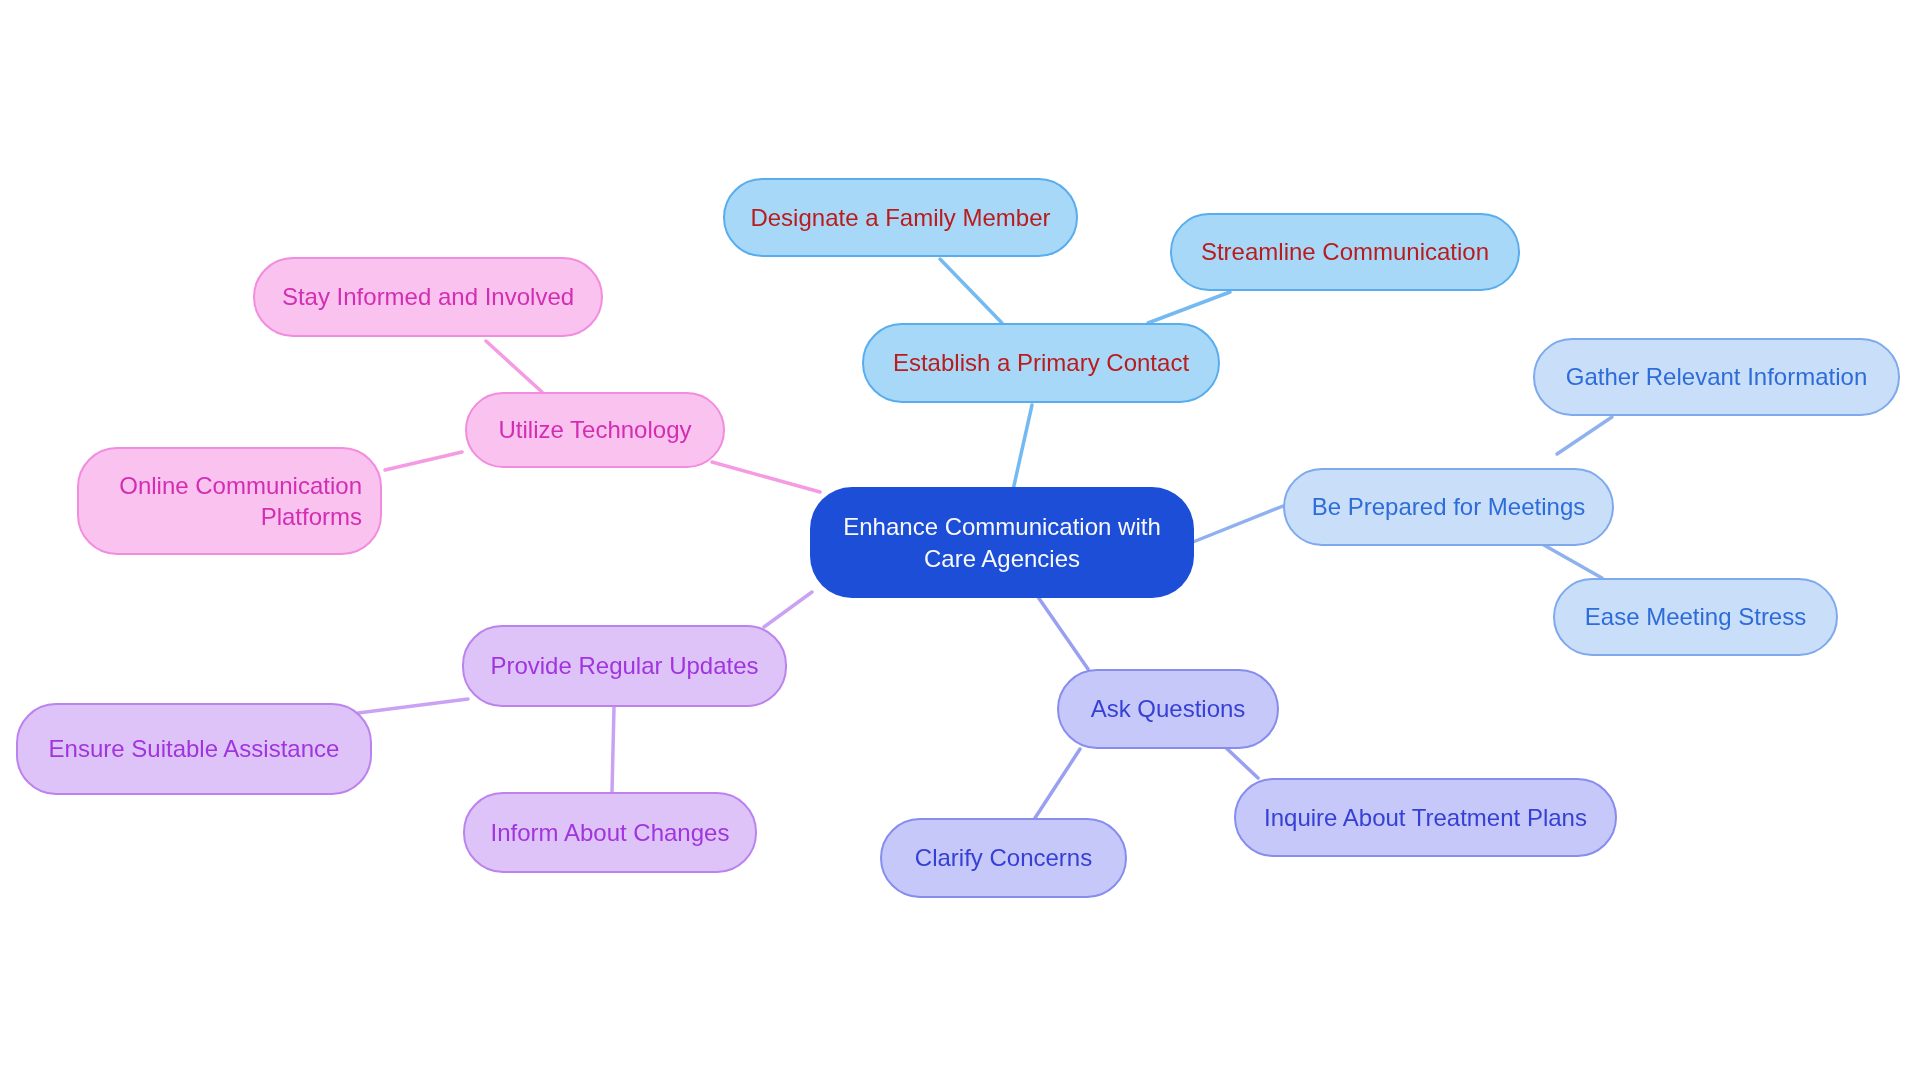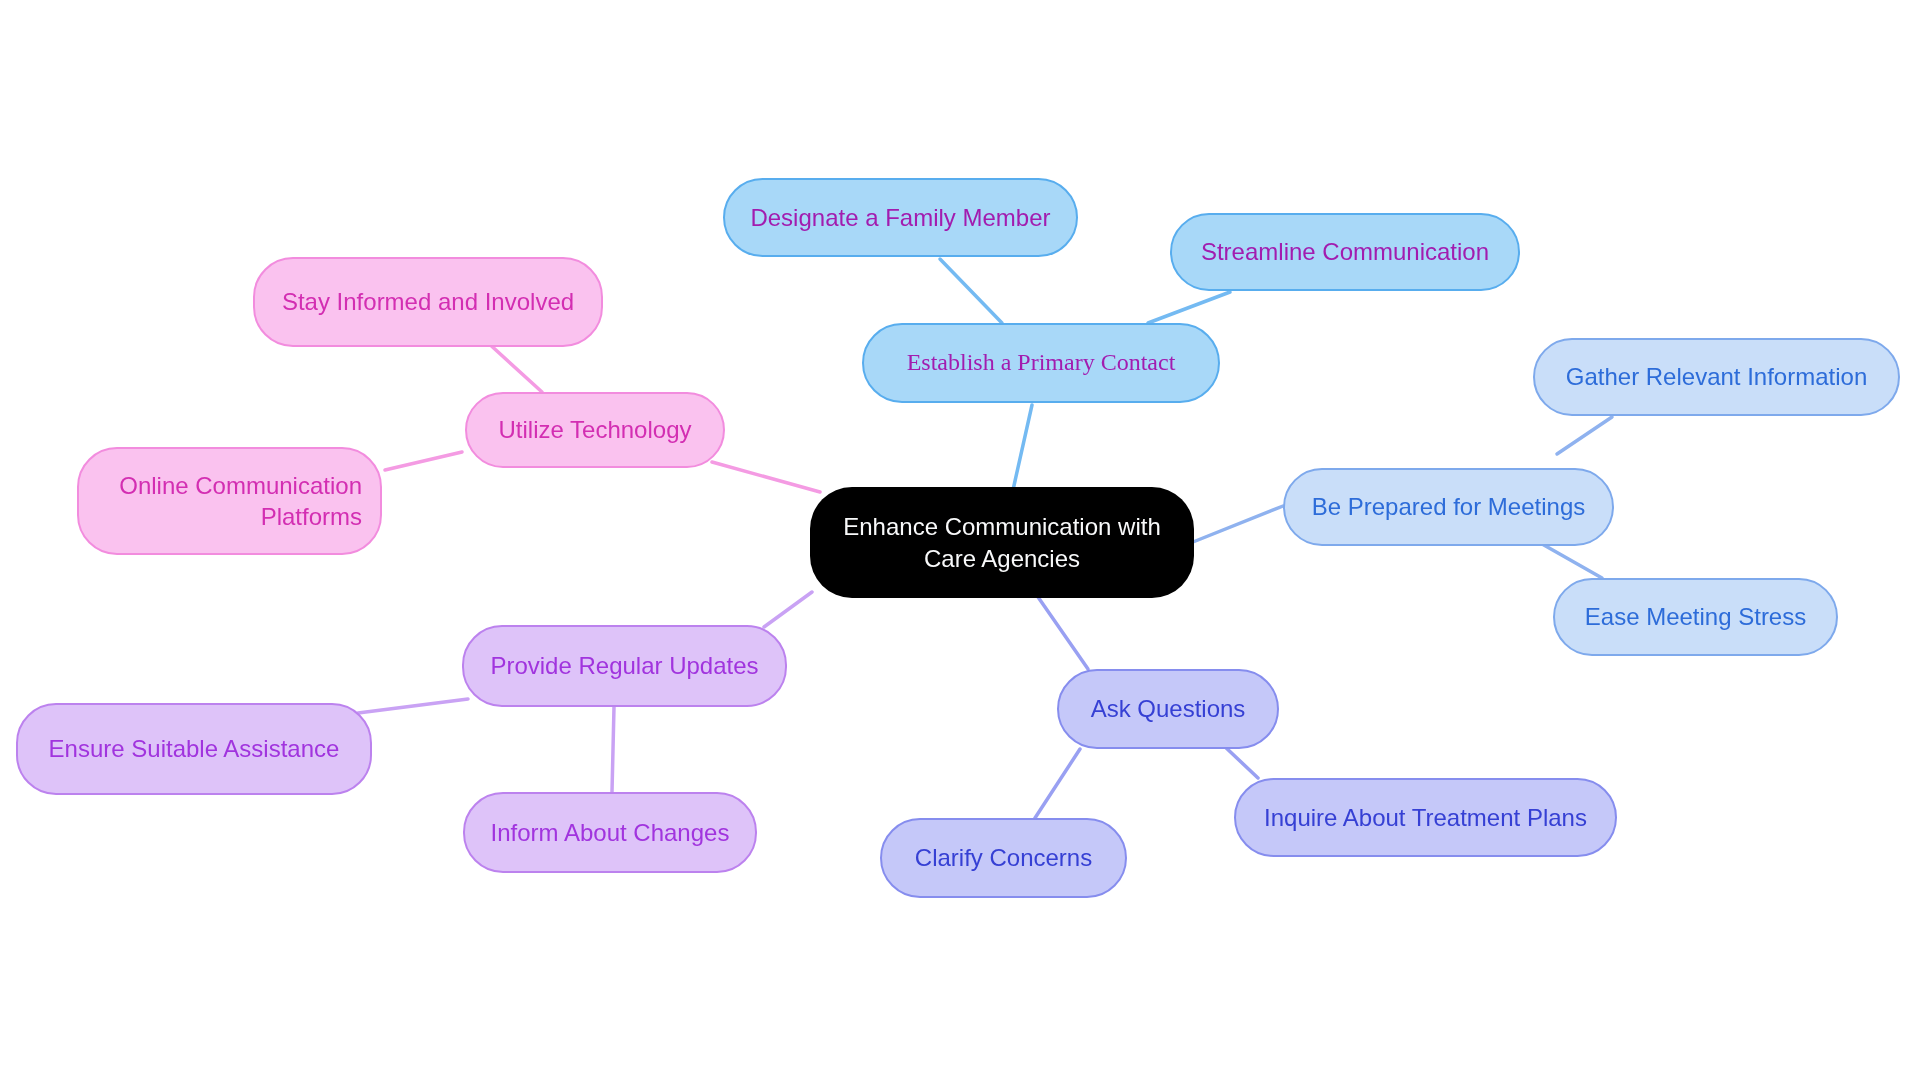--- a/index.html
+++ b/index.html
@@ -41,27 +41,27 @@
     box-sizing: border-box;
     border-radius: 40px;
     border: 2px solid transparent;
     font-size: 24px;
     white-space: nowrap;
     line-height: 1.3;
   }
   .node.wrap { white-space: normal; }
 
   .c-root {
-    background: #000000;
+    background: #1d4ed8;
     border: none;
     color: #f8f9fa;
     border-radius: 42px;
     padding: 0 28px;
   }
-  .c-sky  { background: #a8d8f8; border-color: #58adee; color: #a21caf; }
+  .c-sky  { background: #a8d8f8; border-color: #58adee; color: #b91c1c; }
   .c-pale { background: #c9def9; border-color: #7ea9ec; color: #2d6cd9; }
   .c-peri { background: #c5c8f9; border-color: #868dee; color: #3640d4; }
   .c-lilac{ background: #dec3f9; border-color: #bc82ee; color: #a134de; }
   .c-pink { background: #fac2ef; border-color: #f28cde; color: #d32eb2; }
 </style>
 </head>
 <body>
 
 <div class="canvas">
 
@@ -80,21 +80,21 @@
     <line class="e-lilac" x1="614" y1="707" x2="612" y2="792"></line>
     <line class="e-pink" x1="820" y1="492" x2="712" y2="462"></line>
     <line class="e-pink" x1="542" y1="392" x2="486" y2="341"></line>
     <line class="e-pink" x1="462" y1="452" x2="385" y2="470"></line>
   </svg>
 
   <div class="node c-root wrap" style="left:810px; top:487px; width:384px; height:111px;">
     <span>Enhance Communication with Care Agencies</span>
   </div>
 
-  <div class="node c-sky" style="left:862px; top:323px; width:358px; height:80px;font-family:Liberation Serif, serif;">
+  <div class="node c-sky" style="left:862px; top:323px; width:358px; height:80px;">
     <span>Establish a Primary Contact</span>
   </div>
   <div class="node c-sky" style="left:723px; top:178px; width:355px; height:79px;">
     <span>Designate a Family Member</span>
   </div>
   <div class="node c-sky" style="left:1170px; top:213px; width:350px; height:78px;">
     <span>Streamline Communication</span>
   </div>
 
   <div class="node c-pale" style="left:1283px; top:468px; width:331px; height:78px;">
@@ -123,20 +123,20 @@
   <div class="node c-lilac" style="left:16px; top:703px; width:356px; height:92px;">
     <span>Ensure Suitable Assistance</span>
   </div>
   <div class="node c-lilac" style="left:463px; top:792px; width:294px; height:81px;">
     <span>Inform About Changes</span>
   </div>
 
   <div class="node c-pink" style="left:465px; top:392px; width:260px; height:76px;">
     <span>Utilize Technology</span>
   </div>
-  <div class="node c-pink" style="left:253px; top:257px; width:350px; height:90px;">
+  <div class="node c-pink" style="left:253px; top:257px; width:350px; height:80px;">
     <span>Stay Informed and Involved</span>
   </div>
   <div class="node c-pink wrap" style="left:77px; top:447px; width:305px; height:108px; padding:0 18px;text-align:right;">
     <span>Online Communication Platforms</span>
   </div>
 
 </div>
 
 </body></html>

